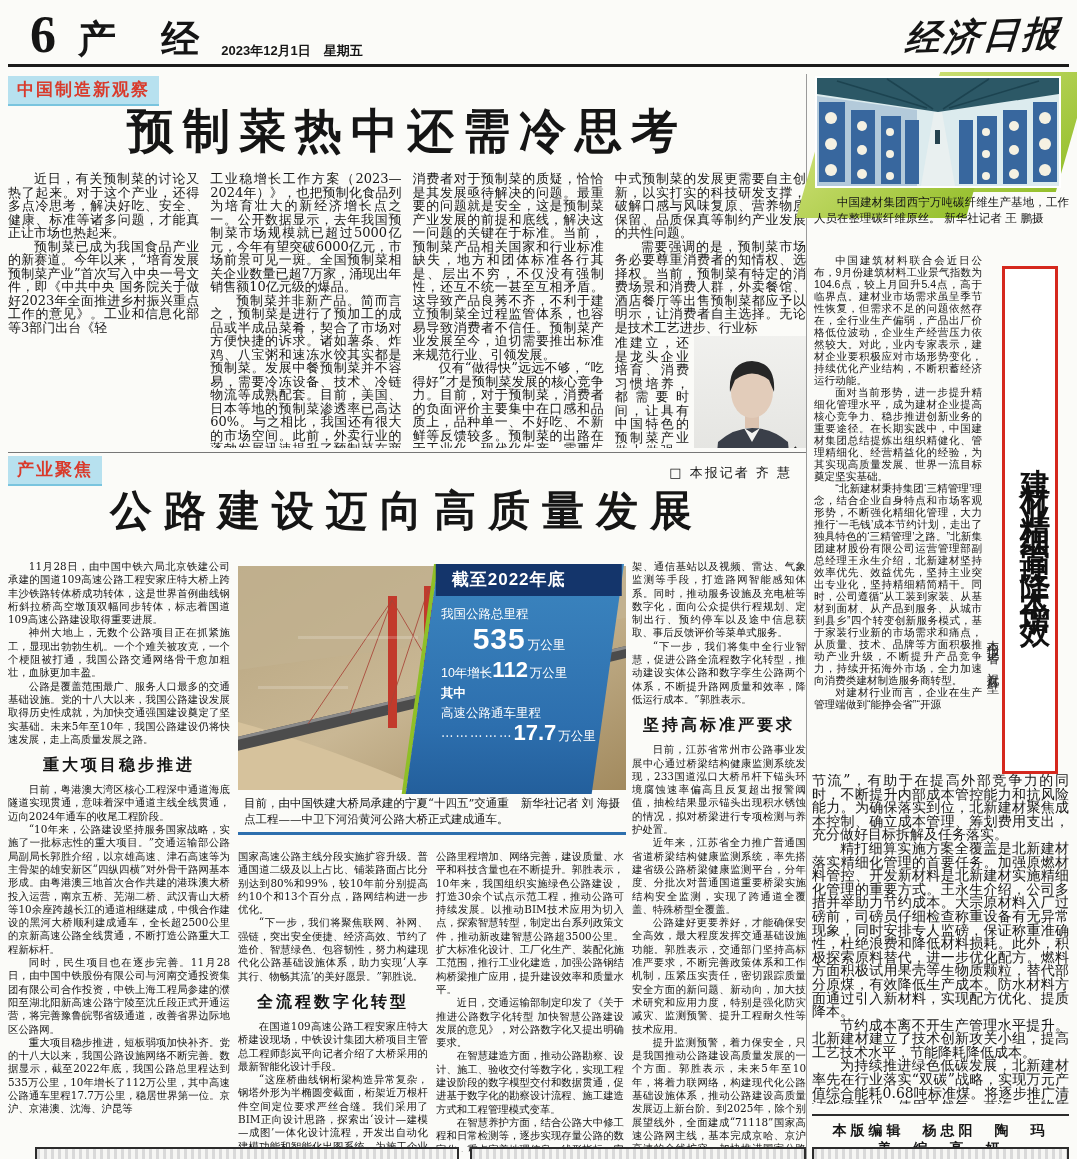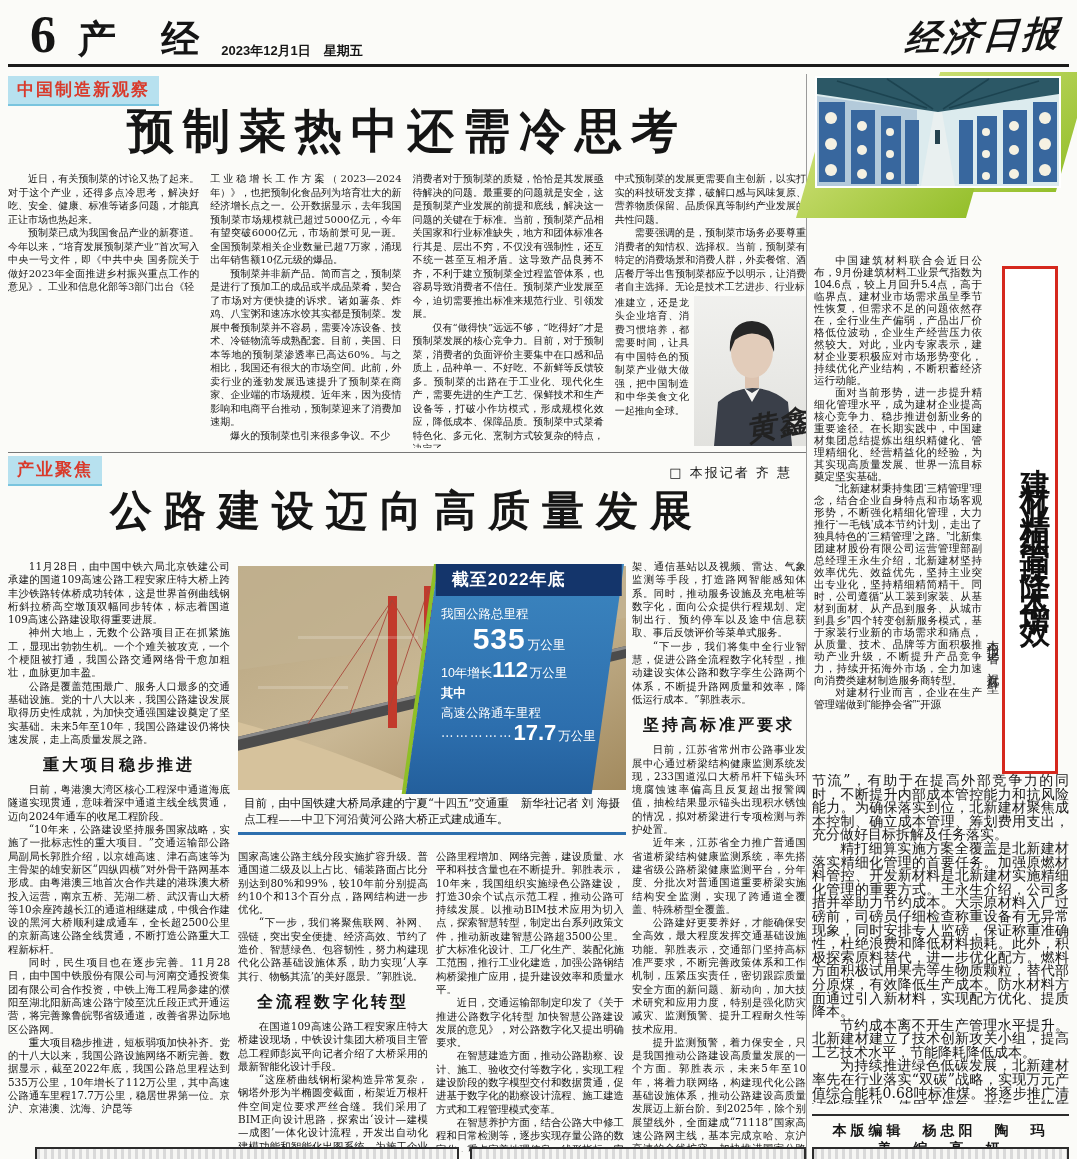--- a/index.html
+++ b/index.html
@@ -29,21 +29,21 @@
   .credit { float:right; margin-left:8px; }
   .col { overflow:hidden; }
 
   
   .leftregion { position:absolute; left:8px; top:70px; width:798px; height:1089px; }
   .tag1 { position:absolute; left:0; top:6px; }
   .t1 { position:absolute; left:0; right:0; top:30px; height:62px; line-height:62px; text-align:center;
     font-size:47px; font-weight:900; letter-spacing:9px; font-family:"Liberation Sans",sans-serif; }
   .body1 { position:absolute; left:0; right:0; top:102px; height:276px; display:flex; gap:11px; }
   .a1 { font-family:"DejaVu Serif",serif; }
-  .a1 p { font-size:10px; line-height:13.5px; }
+  .a1 p { font-size:13px; line-height:13.5px; }
   .body1 .col { flex:1 1 0; height:100%; }
   .wraprow { display:flex; gap:5px; margin-top:2px; }
   .wraptext { flex:1 1 0;font-family:Liberation Serif, serif; }
   .portrait { position:relative; width:112px; height:150px; flex:0 0 112px; background:#ececea; }
   .portrait svg { display:block; width:100%; height:100%; }
   .sig { position:absolute; right:-4px; bottom:0px; font-family:"DejaVu Serif",serif; font-style:italic;
     font-size:30px; font-weight:900; color:#222; transform:rotate(-10deg); letter-spacing:2px; }
   .rule1 { position:absolute; left:0; right:0; top:382px; border-top:1px solid #777; }
   .tag2 { position:absolute; left:0; top:386px; }
   .byline2 { position:absolute; right:14px; top:394px; font-family:"DejaVu Serif",serif; font-size:13px; letter-spacing:2px; }
@@ -300,20 +300,24 @@
             <circle cx="228" cy="92" r="6"></circle>
           <circle cx="197" cy="48" r="5"></circle>
             <circle cx="197" cy="72" r="5"></circle>
             <circle cx="197" cy="96" r="5"></circle>
           <circle cx="169" cy="54" r="4"></circle>
             <circle cx="169" cy="76" r="4"></circle>
             <circle cx="169" cy="98" r="4"></circle>
         </g>
         <rect x="118" y="52" width="5" height="14" fill="#25424e"></rect>
       </svg>
+      <div class="caption3">
+        <span>中国建材集团西宁万吨碳纤维生产基地，工作人员在整理碳纤维原丝。</span>
+        <span>新华社记者 王 鹏摄</span>
+      </div>
     </div>
 
     <div class="a3narrow">
         <p>中国建筑材料联合会近日公布，9月份建筑材料工业景气指数为104.6点，较上月回升5.4点，高于临界点。建材业市场需求虽呈季节性恢复，但需求不足的问题依然存在，全行业生产偏弱，产品出厂价格低位波动，企业生产经营压力依然较大。对此，业内专家表示，建材企业要积极应对市场形势变化，持续优化产业结构，不断积蓄经济运行动能。</p>
         <p>面对当前形势，进一步提升精细化管理水平，成为建材企业提高核心竞争力、稳步推进创新业务的重要途径。在长期实践中，中国建材集团总结提炼出组织精健化、管理精细化、经营精益化的经验，为其实现高质量发展、世界一流目标奠定坚实基础。</p>
         <p>“北新建材秉持集团‘三精管理’理念，结合企业自身特点和市场客观形势，不断强化精细化管理，大力推行‘一毛钱’成本节约计划，走出了独具特色的‘三精管理’之路。”北新集团建材股份有限公司运营管理部副总经理王永生介绍，北新建材坚持效率优先、效益优先，坚持主业突出专业化，坚持精细精简精干。同时，公司遵循“从工装到家装、从基材到面材、从产品到服务、从城市到县乡”四个转变创新服务模式，基于家装行业新的市场需求和痛点，从质量、技术、品牌等方面积极推动产业升级，不断提升产品竞争力，持续开拓海外市场，全力加速向消费类建材制造服务商转型。</p>
         <p>对建材行业而言，企业在生产管理端做到“能挣会省”“开源</p>
       </div>
     <div class="vbyline">本报记者　祝君壁</div>
     <div class="vtitle">建材业精细管理降本增效</div>

